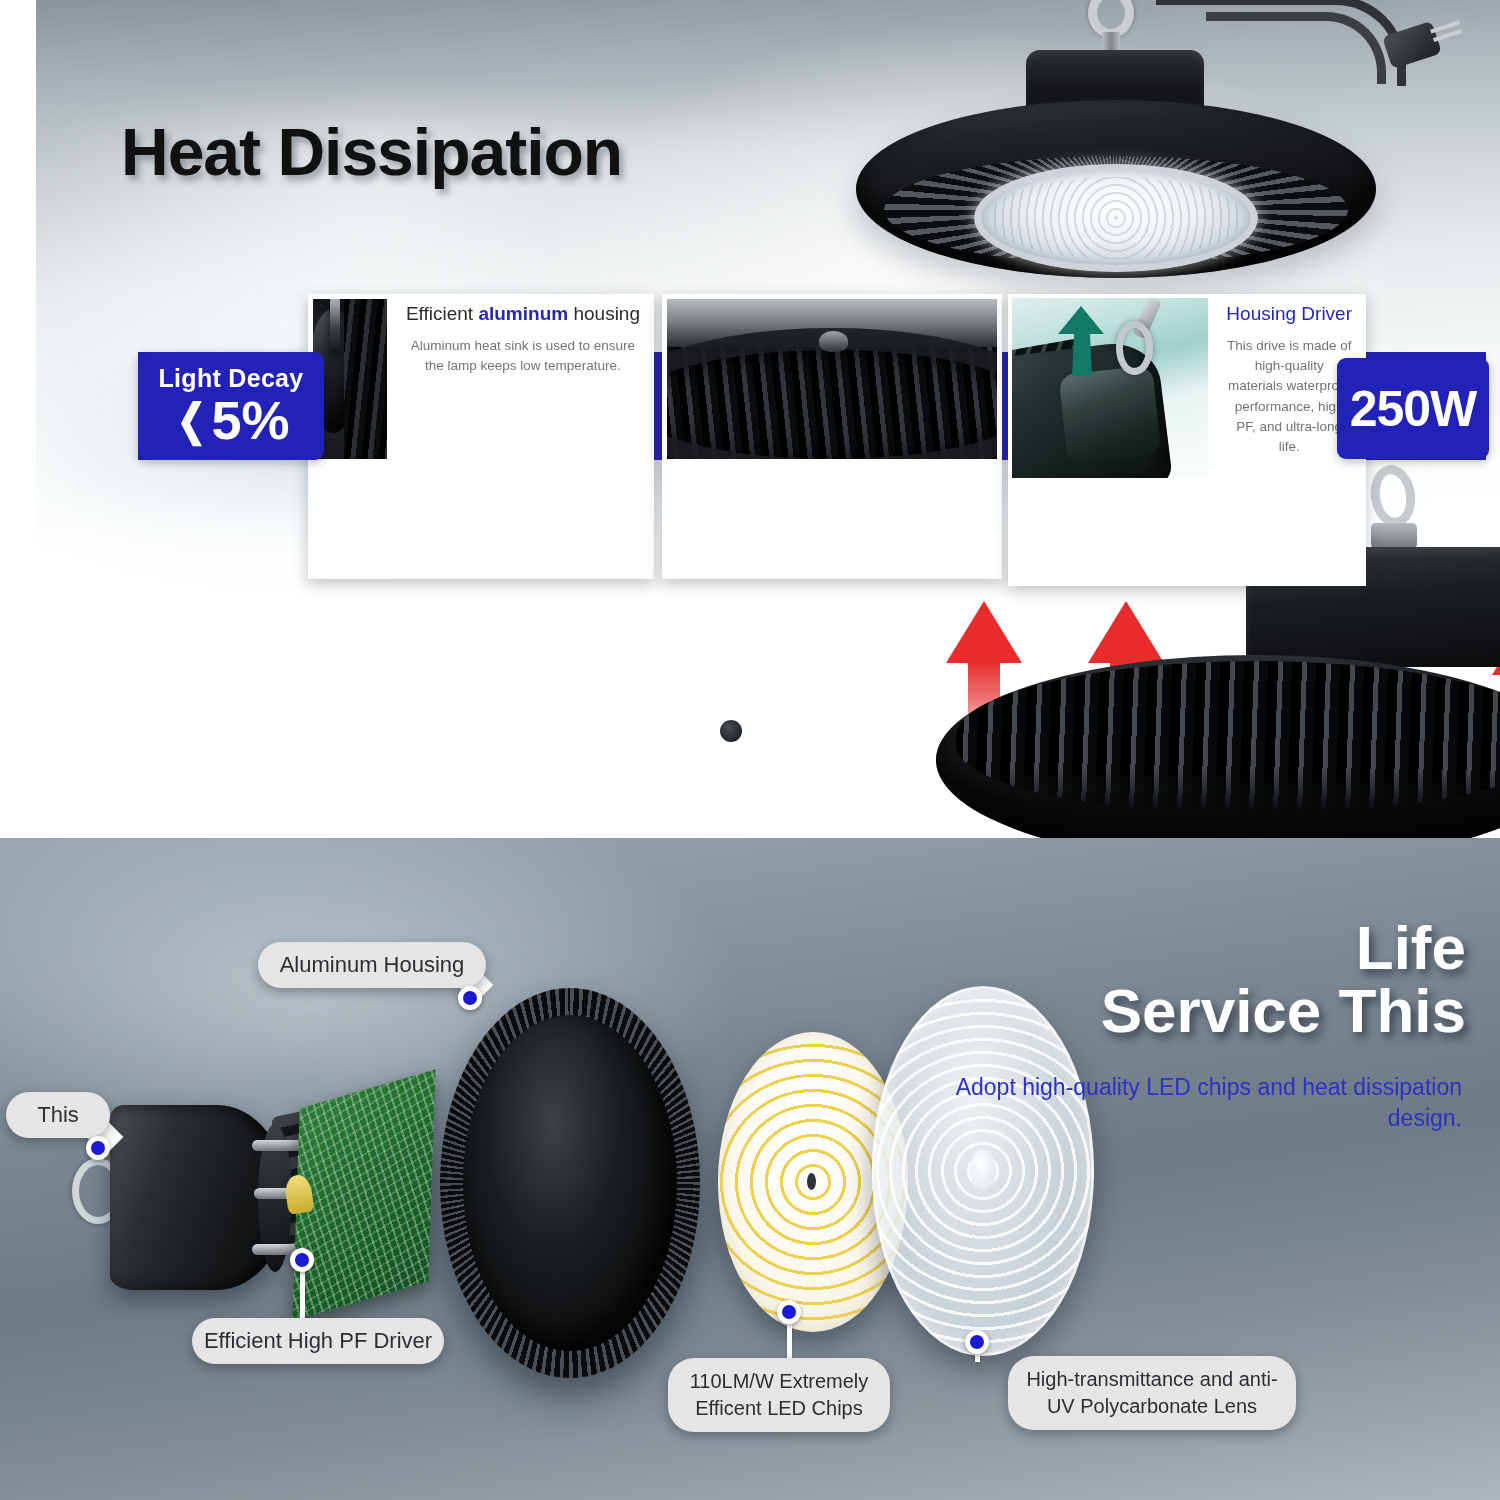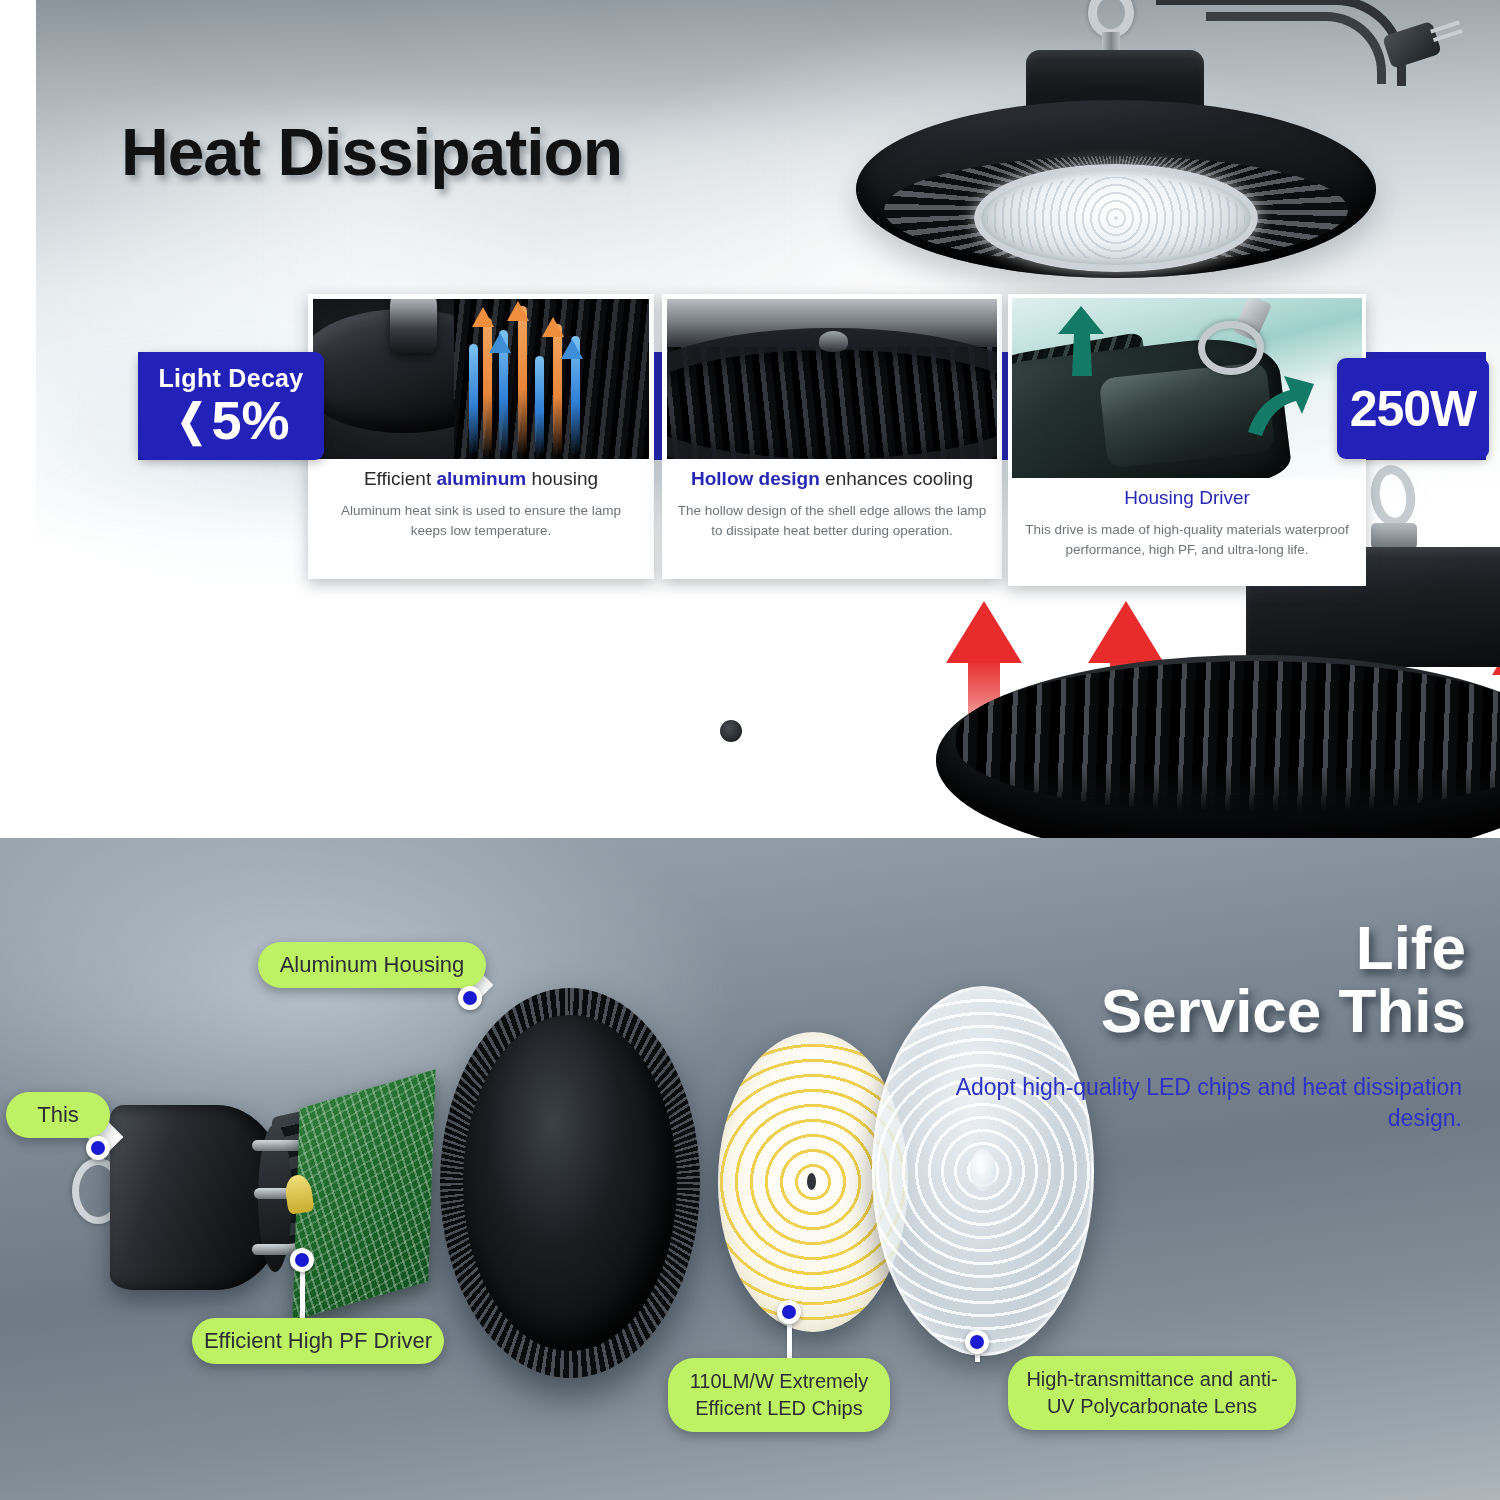--- a/index.html
+++ b/index.html
@@ -60,21 +60,21 @@
     display:flex; align-items:center; justify-content:center;
     box-shadow:0 3px 10px rgba(0,0,0,.25);
   }
   .w-badge span{ color:#fff; font-size:50px; font-weight:bold; letter-spacing:-1px; }
 
   
   .cards{ position:absolute; left:272px; top:294px; width:1060px; height:290px; z-index:5; }
   .card{
     position:absolute; top:0; background:#fff;
     box-shadow:0 5px 14px rgba(40,50,60,.30);
-    overflow:hidden; display:flex; flex-direction:column;
+    overflow:hidden; display:flex; 
   }
   .card.c1{ left:0px;   width:346px; height:285px; }
   .card.c2{ left:354px; width:340px; height:285px; }
   .card.c3{ left:700px; width:358px; height:292px; }
 
   .card-img{ position:relative; width:100%; overflow:hidden; }
   .card.c1 .card-img, .card.c2 .card-img{ height:160px; margin:5px 5px 0 5px; width:calc(100% - 10px); }
   .card.c3 .card-img{ height:180px; margin:4px 4px 0 4px; width:calc(100% - 8px); }
 
   .card-body{ flex:1; padding:8px 14px 10px; text-align:center; }
@@ -275,21 +275,21 @@
       border-radius:50%;
       background:
         repeating-radial-gradient(circle at 50% 50%, rgba(255,255,255,.85) 0 3px, rgba(215,225,232,.25) 3px 13px),
         radial-gradient(ellipse at 45% 30%, rgba(255,255,255,.92) 0%, rgba(232,240,245,.72) 55%, rgba(196,208,218,.6) 100%);
       border:3px solid rgba(255,255,255,.7);
       box-shadow:0 14px 28px rgba(20,30,40,.38), inset 0 0 24px rgba(255,255,255,.6);}
   .ex-lens:after{ content:""; position:absolute; left:44%; top:44%; width:26px; height:42px;
       border-radius:50%; background:radial-gradient(ellipse at 40% 35%, #fff, rgba(210,222,230,.7));}
 
   
-  .pill{ position:absolute; background:#bef264; border-radius:26px; z-index:9;
+  .pill{ position:absolute; background:#e5e5e5; border-radius:26px; z-index:9;
       box-shadow:0 4px 12px rgba(15,25,35,.35);
       display:flex; align-items:center; justify-content:center; text-align:center;
       color:#2b2f33; }
   .dot{ position:absolute; width:24px; height:24px; border-radius:50%; background:#1a1ad2;
       border:5px solid #fff; z-index:10; box-shadow:0 2px 5px rgba(0,0,0,.35);}
   .lead{ position:absolute; background:#fff; z-index:8; box-shadow:0 1px 3px rgba(0,0,0,.2);}
 
   .p-hook{ left:6px; top:1092px; width:104px; height:46px; font-size:22px; }
   .d-hook{ left:86px; top:1136px; }
   .p-housing{ left:258px; top:942px; width:228px; height:46px; font-size:22px; }
@@ -374,24 +374,20 @@
 
       <div class="card c2">
         <div class="card-img">
           <div class="hs2">
             <div class="hs2-top"></div>
             <div class="hs2-body"></div>
             <div class="hs2-ring"></div>
             <div class="hs2-knob"></div>
           </div>
         </div>
-        <div class="card-body">
-          <div class="card-title"><span></span><span class="hl">Hollow design</span><span> enhances cooling</span></div>
-          <div class="card-desc">The hollow design of the shell edge allows the lamp to dissipate heat better during operation.</div>
-        </div>
       </div>
 
       <div class="card c3">
         <div class="card-img">
           <div class="hs3">
             <div class="hs3-fins"></div>
             <div class="hs3-body"></div>
             <div class="hs3-cap"></div>
             <div class="hs3-rod"></div>
             <div class="hs3-ring"></div>

